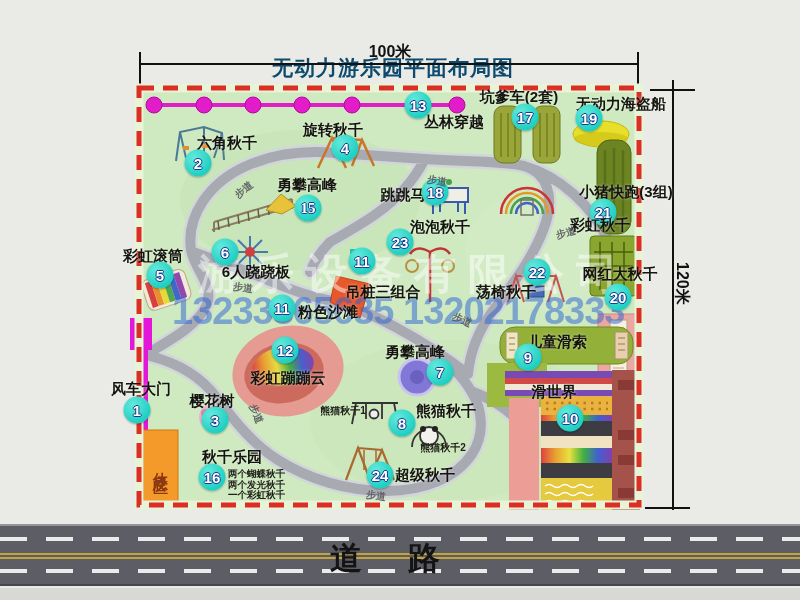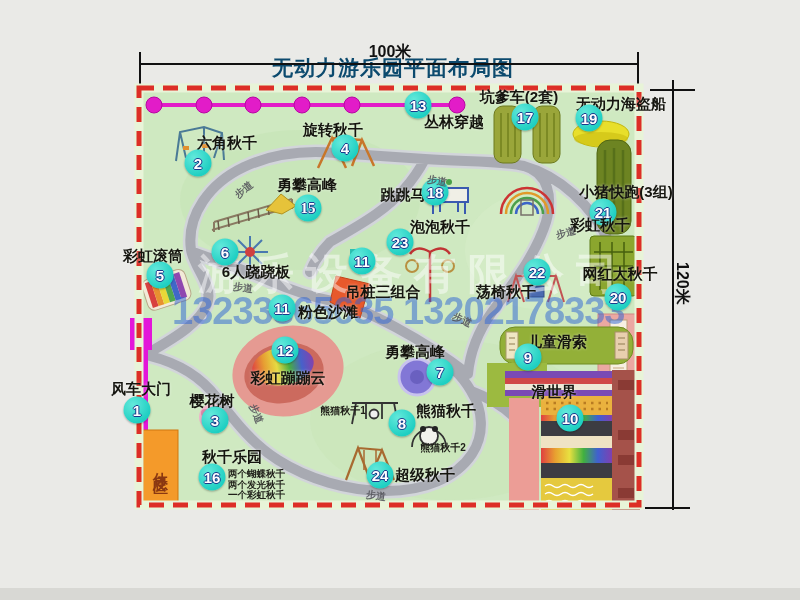--- a/index.html
+++ b/index.html
@@ -330,15 +330,22 @@
       <div class="vert" style="left: 160px; top: 466px;">休息区</div>
       <div class="path-lbl" style="left: 244px; top: 190px; transform: translate(-50%, -50%) rotate(-38deg);">步道</div>
       <div class="path-lbl" style="left: 437px; top: 181px; transform: translate(-50%, -50%) rotate(10deg);">步道</div>
       <div class="path-lbl" style="left: 566px; top: 233px; transform: translate(-50%, -50%) rotate(-15deg);">步道</div>
       <div class="path-lbl" style="left: 243px; top: 288px; transform: translate(-50%, -50%) rotate(8deg);">步道</div>
       <div class="path-lbl" style="left: 256px; top: 414px; transform: translate(-50%, -50%) rotate(68deg);">步道</div>
       <div class="path-lbl" style="left: 462px; top: 320px; transform: translate(-50%, -50%) rotate(25deg);">步道</div>
       <div class="path-lbl" style="left: 376px; top: 496px; transform: translate(-50%, -50%) rotate(8deg);">步道</div>
     </div>
 
+  <div id="road">
+    <div class="dashrow" style="top:11px;"></div>
+    <div class="yline" style="top:27px;"></div>
+    <div class="yline" style="top:31px;"></div>
+    <div class="dashrow" style="bottom:11px;"></div>
+    <div id="road-label">道路</div>
+  </div>
   <div id="footer-strip"></div>
 
 </div>
 
 </body></html>

